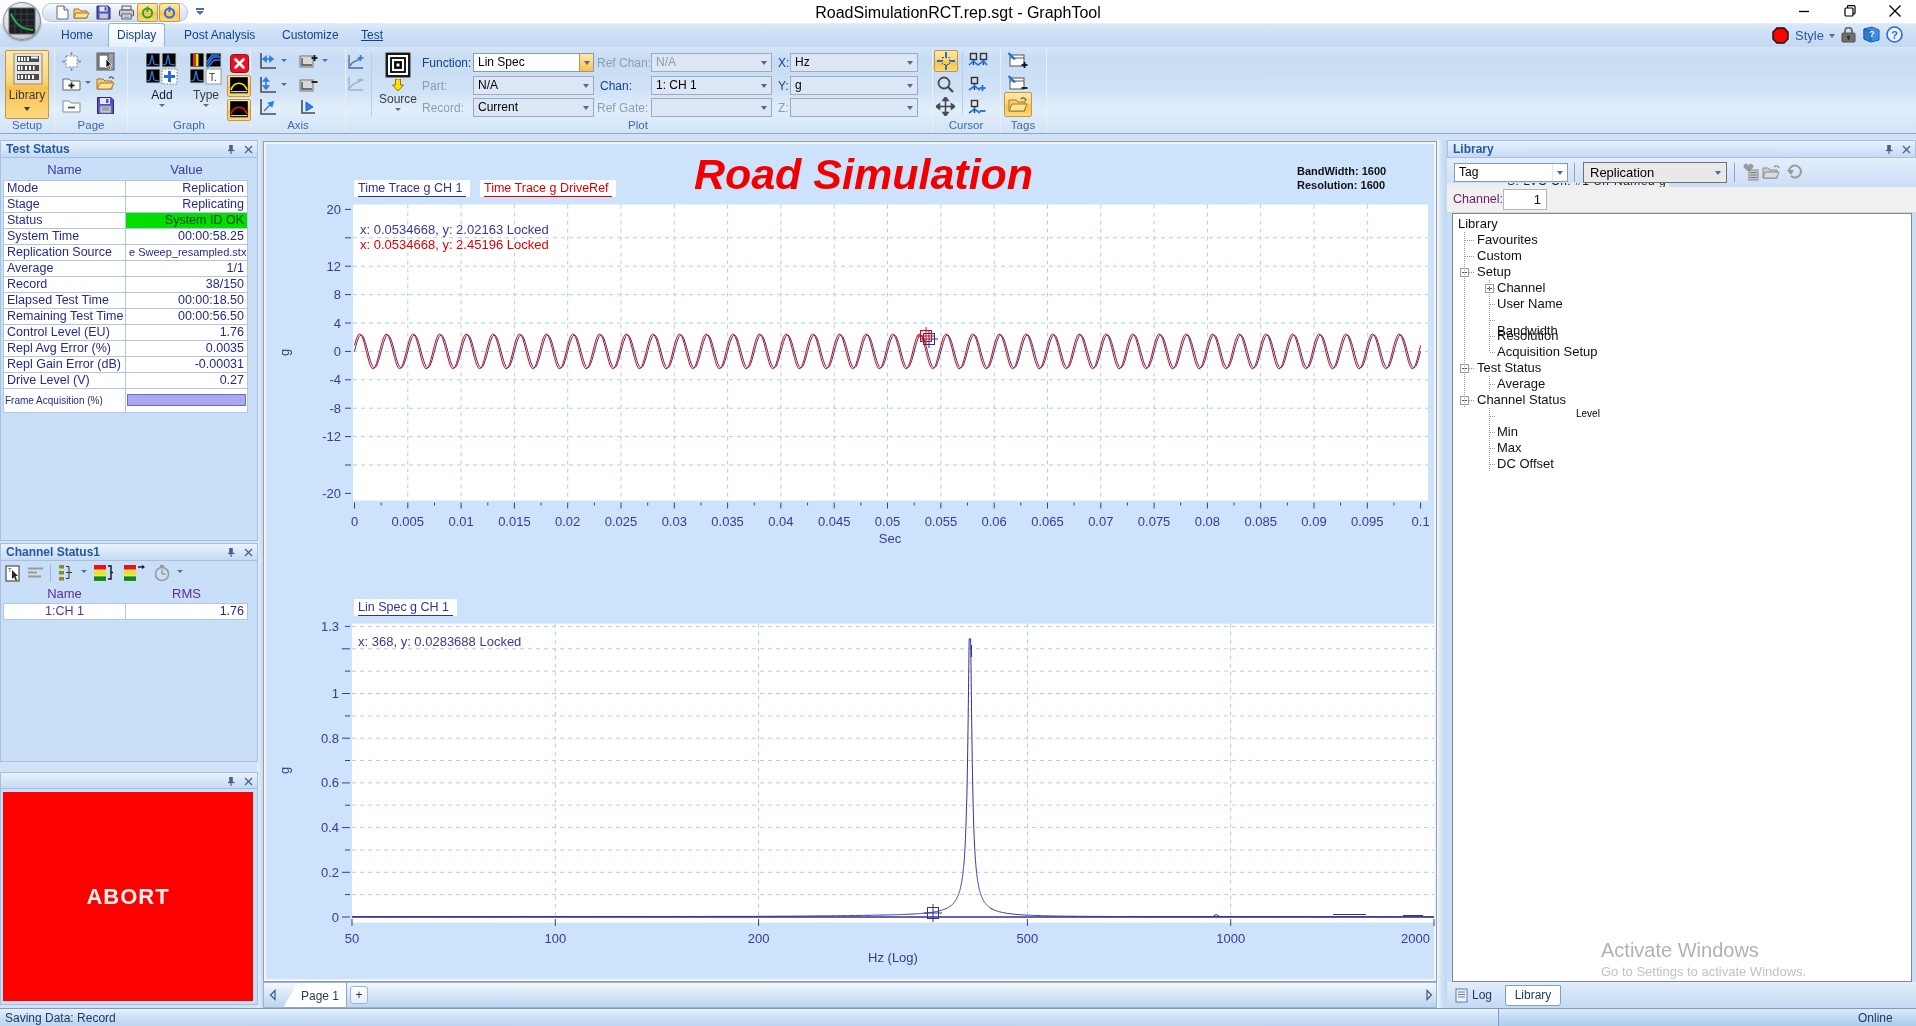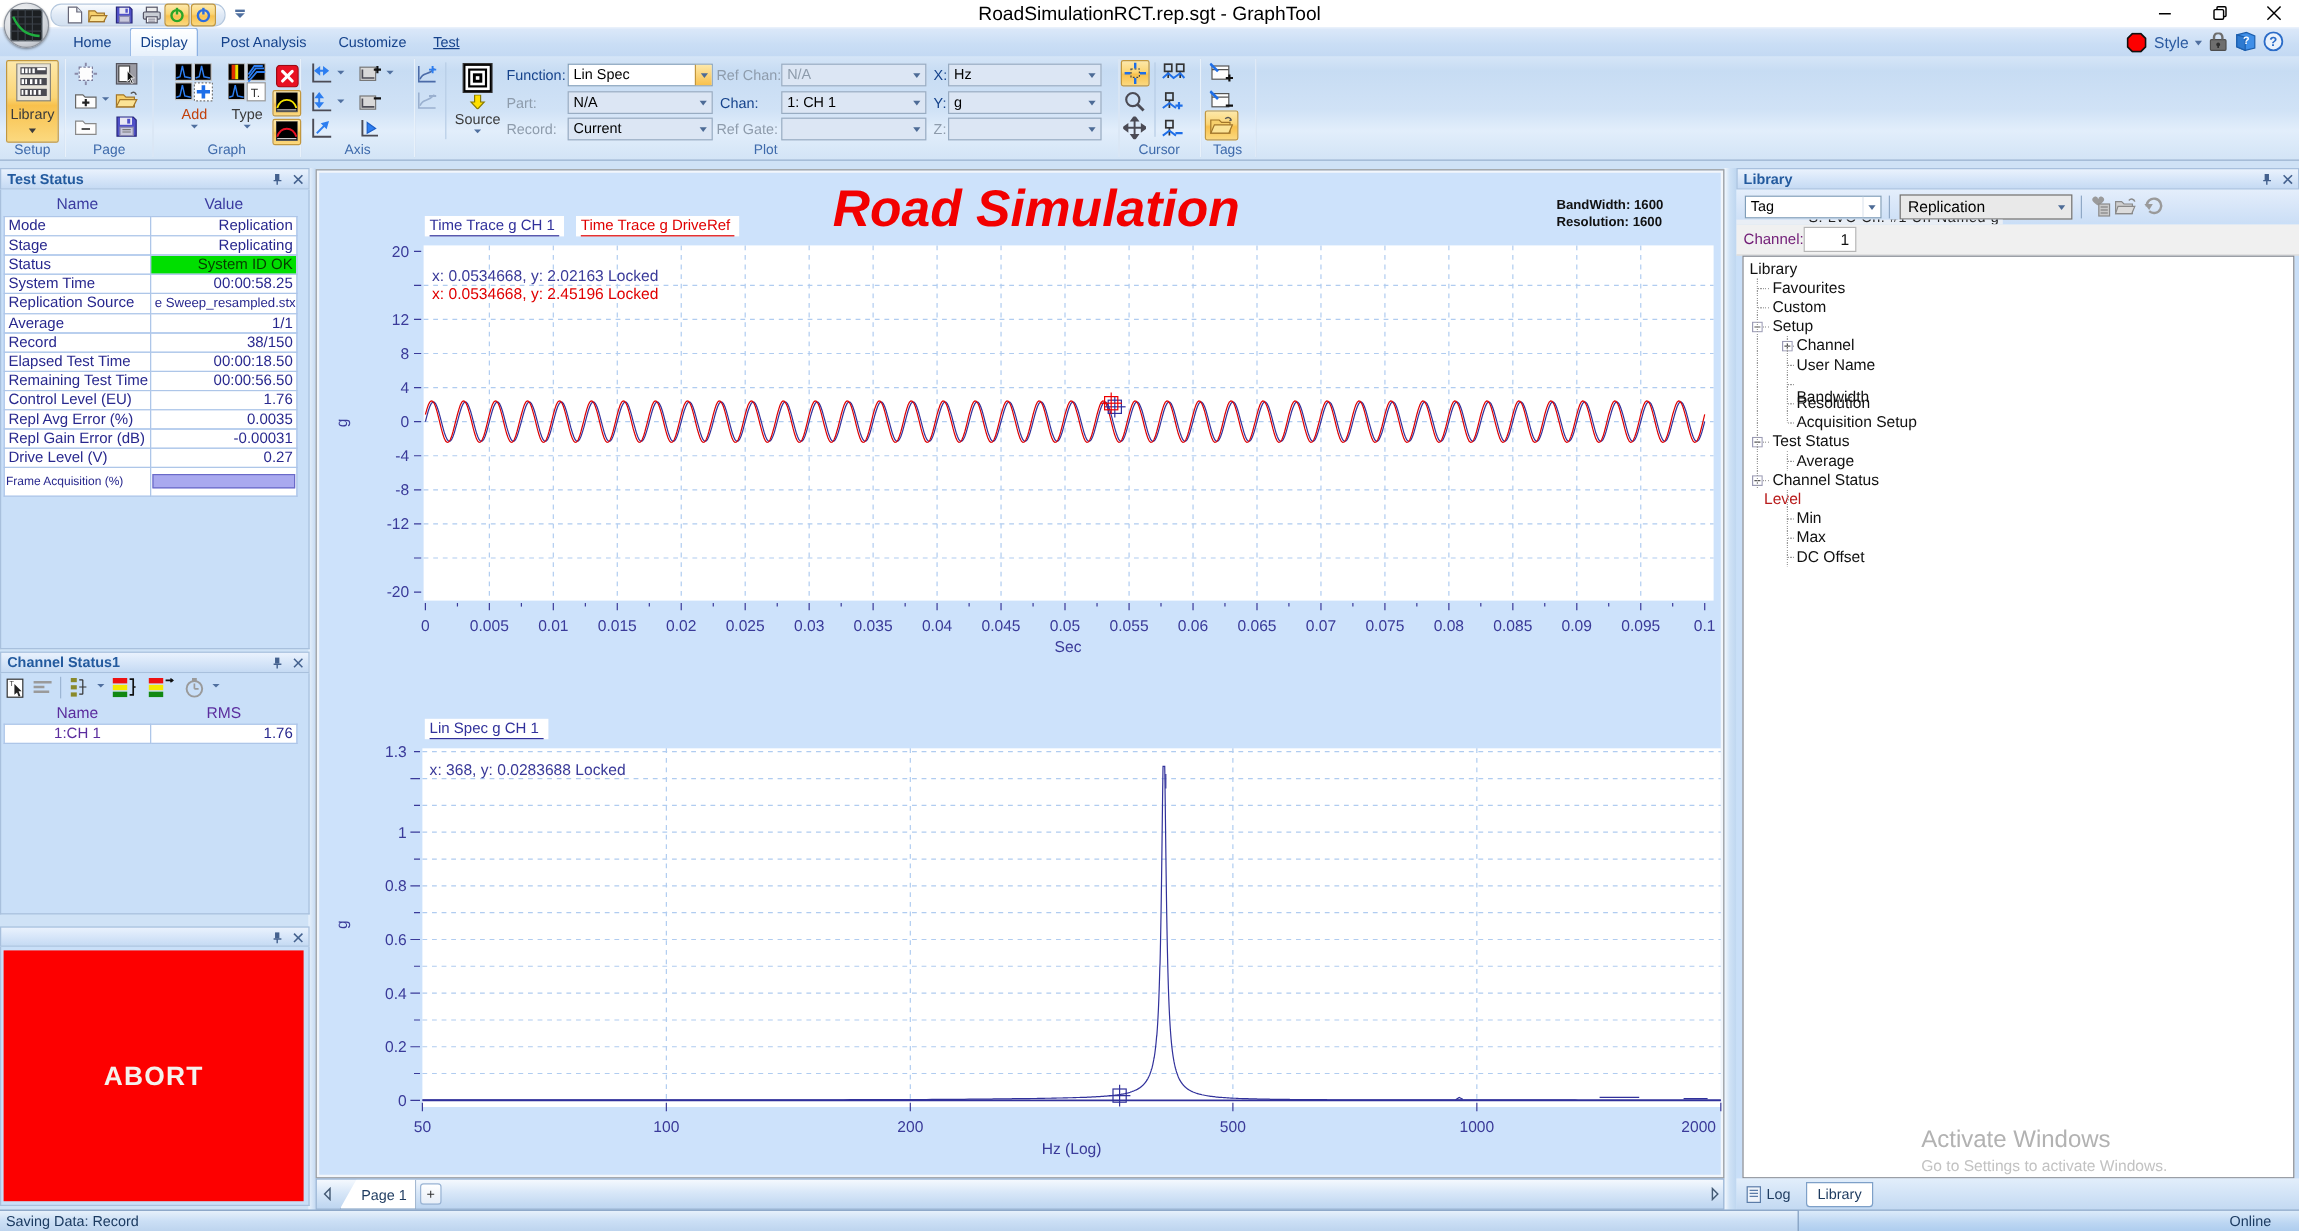--- a/index.html
+++ b/index.html
@@ -140,21 +140,21 @@
     <rect x="16" y="0" width="14" height="14" fill="#000" stroke="#c8c8c8"></rect>
     <path d="M17 12 L20 11 L22 2 L24 11 L29 12" stroke="#2d7ef0" fill="none" stroke-width="1.2"></path>
     <rect x="0" y="16" width="14" height="14" fill="#000" stroke="#c8c8c8"></rect>
     <path d="M1 28 L4 27 L6 18 L8 27 L13 28" stroke="#2d7ef0" fill="none" stroke-width="1.2"></path>
     <rect x="16" y="16" width="15" height="15" fill="#fff" stroke="#777" stroke-dasharray="1.5 1.5"></rect>
     <g stroke="#1e6ee8" stroke-width="3">
       <line x1="23.5" y1="18" x2="23.5" y2="29"></line>
       <line x1="18" y1="23.5" x2="29" y2="23.5"></line>
     </g>
   </svg>
-<div class="abs" style="left:140px; top:88px; width:44px; text-align:center; font-size:12px; color:#c2410c;">Add</div>
+<div class="abs" style="left:140px; top:88px; width:44px; text-align:center; font-size:12px; color:#0f172a;">Add</div>
 <div class="abs" style="left:159px; top:104px; width:0; height:0; border-left:3px solid transparent; border-right:3px solid transparent; border-top:3.5px solid #4f6f9f;"></div>
 <svg class="abs" style="left:190px; top:53px;" width="32" height="32" viewBox="0 0 32 32">
     <rect x="0" y="0" width="14" height="14" fill="#000" stroke="#c8c8c8"></rect>
     <rect x="3" y="1" width="3" height="12" fill="#e03000"></rect>
     <rect x="6" y="1" width="2.5" height="12" fill="#f0e000"></rect>
     <rect x="16" y="0" width="15" height="14" fill="#000" stroke="#c8c8c8"></rect>
     <g stroke="#2d7ef0" stroke-width="1.5" fill="none">
       <path d="M17 12 L23 4 L30 4"></path>
       <path d="M17 9 L22 2 L29 2"></path>
       <path d="M17 15 L24 7 L31 7"></path>
@@ -951,21 +951,21 @@
 <div class="abs" style="left:1477px; top:360px; font-size:13px; color:#111;">Test Status</div>
 <div class="abs" style="left:1490px; top:384px; width:5px; height:1px; background-image:repeating-linear-gradient(90deg,#9a9a9a 0 1px,transparent 1px 2px);"></div>
 <div class="abs" style="left:1497px; top:376px; font-size:13px; color:#111;">Average</div>
 <div class="abs" style="left:1465px; top:400px; width:10px; height:1px; background-image:repeating-linear-gradient(90deg,#9a9a9a 0 1px,transparent 1px 2px);"></div>
 <svg class="abs" style="left:1460px; top:396px;" width="9" height="9" viewBox="0 0 9 9">
     <rect x="0.5" y="0.5" width="8" height="8" fill="#fff" stroke="#9a9ab4"></rect>
     <line x1="2" y1="4.5" x2="7" y2="4.5" stroke="#555"></line>
   </svg>
 <div class="abs" style="left:1477px; top:392px; font-size:13px; color:#111;">Channel Status</div>
 <div class="abs" style="left:1490px; top:416px; width:5px; height:1px; background-image:repeating-linear-gradient(90deg,#9a9a9a 0 1px,transparent 1px 2px);"></div>
-<div class="abs" style="left:1470px; top:408px; font-size:13px; color:#b91c1c;">Level</div>
+<div class="abs" style="left:1576px; top:408px; font-size:10px; color:#000000;">Level</div>
 <div class="abs" style="left:1490px; top:432px; width:5px; height:1px; background-image:repeating-linear-gradient(90deg,#9a9a9a 0 1px,transparent 1px 2px);"></div>
 <div class="abs" style="left:1497px; top:424px; font-size:13px; color:#111;">Min</div>
 <div class="abs" style="left:1490px; top:448px; width:5px; height:1px; background-image:repeating-linear-gradient(90deg,#9a9a9a 0 1px,transparent 1px 2px);"></div>
 <div class="abs" style="left:1497px; top:440px; font-size:13px; color:#111;">Max</div>
 <div class="abs" style="left:1490px; top:464px; width:5px; height:1px; background-image:repeating-linear-gradient(90deg,#9a9a9a 0 1px,transparent 1px 2px);"></div>
 <div class="abs" style="left:1497px; top:456px; font-size:13px; color:#111;">DC Offset</div>
 <div class="abs" style="left:1464px; top:232px; width:1px; height:176px; background-image:repeating-linear-gradient(180deg,#9a9a9a 0 1px,transparent 1px 2px);"></div>
 <div class="abs" style="left:1489px; top:280px; width:1px; height:72px; background-image:repeating-linear-gradient(180deg,#9a9a9a 0 1px,transparent 1px 2px);"></div>
 <div class="abs" style="left:1489px; top:376px; width:1px; height:16px; background-image:repeating-linear-gradient(180deg,#9a9a9a 0 1px,transparent 1px 2px);"></div>
 <div class="abs" style="left:1489px; top:408px; width:1px; height:64px; background-image:repeating-linear-gradient(180deg,#9a9a9a 0 1px,transparent 1px 2px);"></div>

